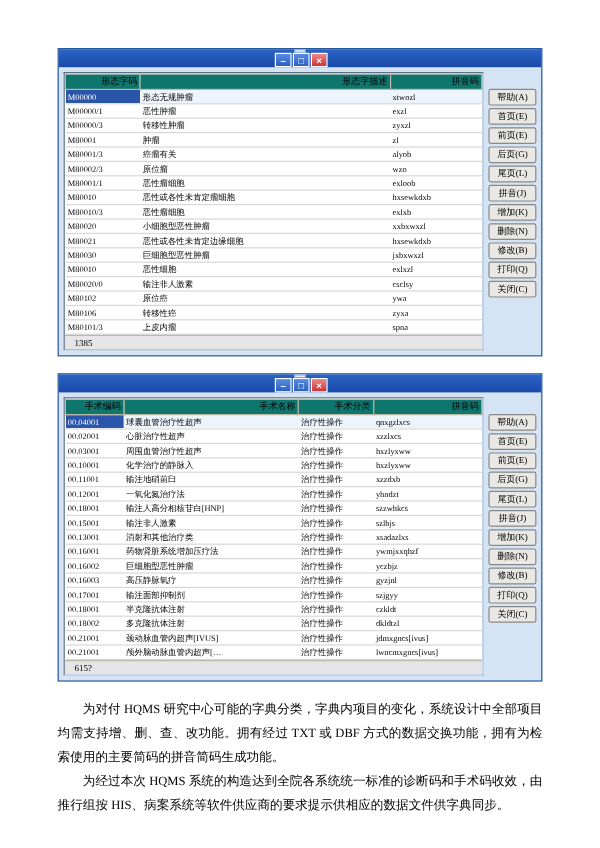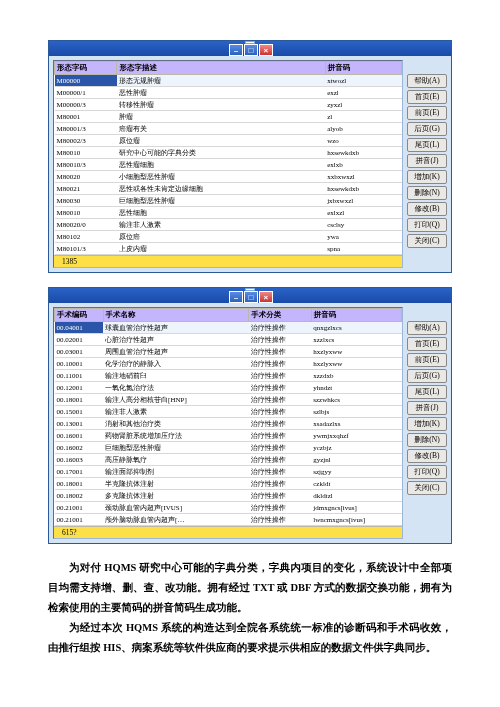--- a/index.html
+++ b/index.html
@@ -49,27 +49,27 @@
   .winbtn.close { background: linear-gradient(#e88,#c33); }
   .wincontent { padding: 4px; display: flex; gap: 4px; }
   .gridwrap {
     flex: 1;
     background: #fff;
     border: 1px inset #9cb6d8;
     overflow: hidden;
   }
   .grid table { width: 100%; border-collapse: collapse; table-layout: fixed; }
   .grid th {
-    background: #c4b5fd;
+    background: #0f766e;
     border: 1px solid #bcb8a8;
     font-size: 7.5px;
-    font-weight: bold;
+    font-weight: normal;
     padding: 1px 2px;
     color: #000;
-    text-align: left;
+    text-align: right;
     height: 12px;
     white-space: nowrap;
   }
   .grid td {
     border-bottom: 1px solid #d8d8d8;
     font-size: 7px;
     padding: 0.5px 2px;
     height: 10px;
     white-space: nowrap;
     overflow: hidden;
@@ -79,29 +79,29 @@
   .btns { display: flex; flex-direction: column; gap: 2px; width: 40px; padding-top: 14px; }
   .btns button {
     background: #e9e8e4;
     border: 1px solid #888;
     border-radius: 2px;
     font-size: 7.5px;
     height: 14px;
     padding: 0;
     font-family: "SimSun", serif;
   }
-  .footbar { background: #fde047; border-top: 1px solid #bcb8a8; font-size: 7.5px; padding: 1px 8px; }
+  .footbar { background: #e5e5e5; border-top: 1px solid #bcb8a8; font-size: 7.5px; padding: 1px 8px; }
   .bodytext {
     font-size: 10.5px;
     line-height: 1.9;
     color: #000;
     text-align: justify;
     margin-top: 6px;
   }
-  .bodytext p { text-indent: 2em; font-weight: bold; }
+  .bodytext p { text-indent: 2em; }
 </style>
 </head>
 <body>
 
 <div class="window">
   <div class="titlebar">
     <span class="icon"></span>
     <span class="title">BQB911  (None)</span>
     <div class="winbtns">
       <div class="winbtn">–</div>
@@ -150,22 +150,27 @@
                 <td>M80001/3</td>
                 <td>癌瘤有关</td>
                 <td>alyob</td>
               </tr>
               <tr>
                 <td>M80002/3</td>
                 <td>原位瘤</td>
                 <td>wzo</td>
               </tr>
               <tr>
+                <td>M80001/1</td>
+                <td>恶性瘤细胞</td>
+                <td>exloob</td>
+              </tr>
+              <tr>
                 <td>M80010</td>
-                <td>研究中心可能的字典分类</td>
+                <td>恶性或各性未肯定瘤细胞</td>
                 <td>hxsewkdxb</td>
               </tr>
               <tr>
                 <td>M80010/3</td>
                 <td>恶性瘤细胞</td>
                 <td>exlxb</td>
               </tr>
               <tr>
                 <td>M80020</td>
                 <td>小细胞型恶性肿瘤</td>
@@ -188,20 +193,25 @@
               </tr>
               <tr>
                 <td>M80020/0</td>
                 <td>输注非人激素</td>
                 <td>csclsy</td>
               </tr>
               <tr>
                 <td>M80102</td>
                 <td>原位癌</td>
                 <td>ywa</td>
+              </tr>
+              <tr>
+                <td>M80106</td>
+                <td>转移性癌</td>
+                <td>zyxa</td>
               </tr>
               <tr>
                 <td>M80101/3</td>
                 <td>上皮内瘤</td>
                 <td>spna</td>
               </tr>
             </tbody>
         </table>
       </div>
       <div class="footbar">1385</div>

